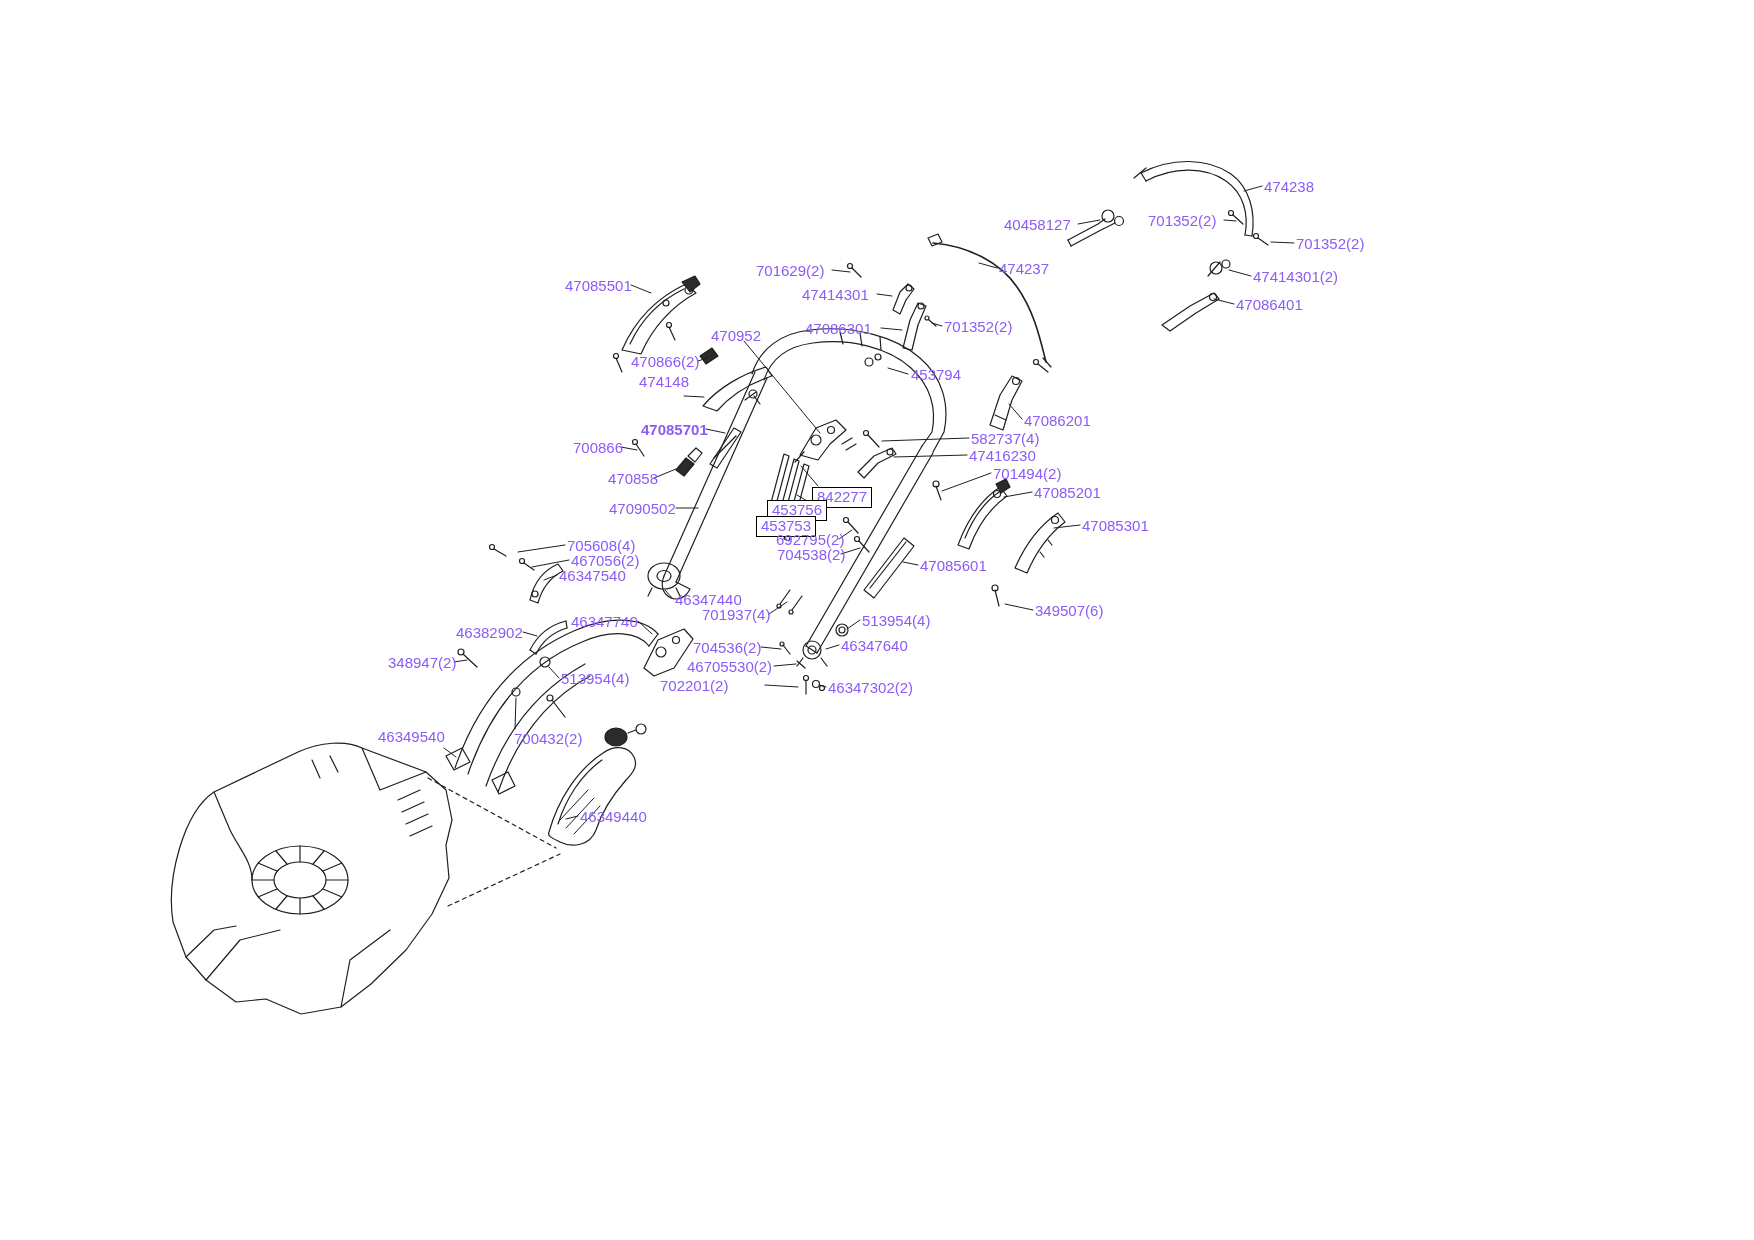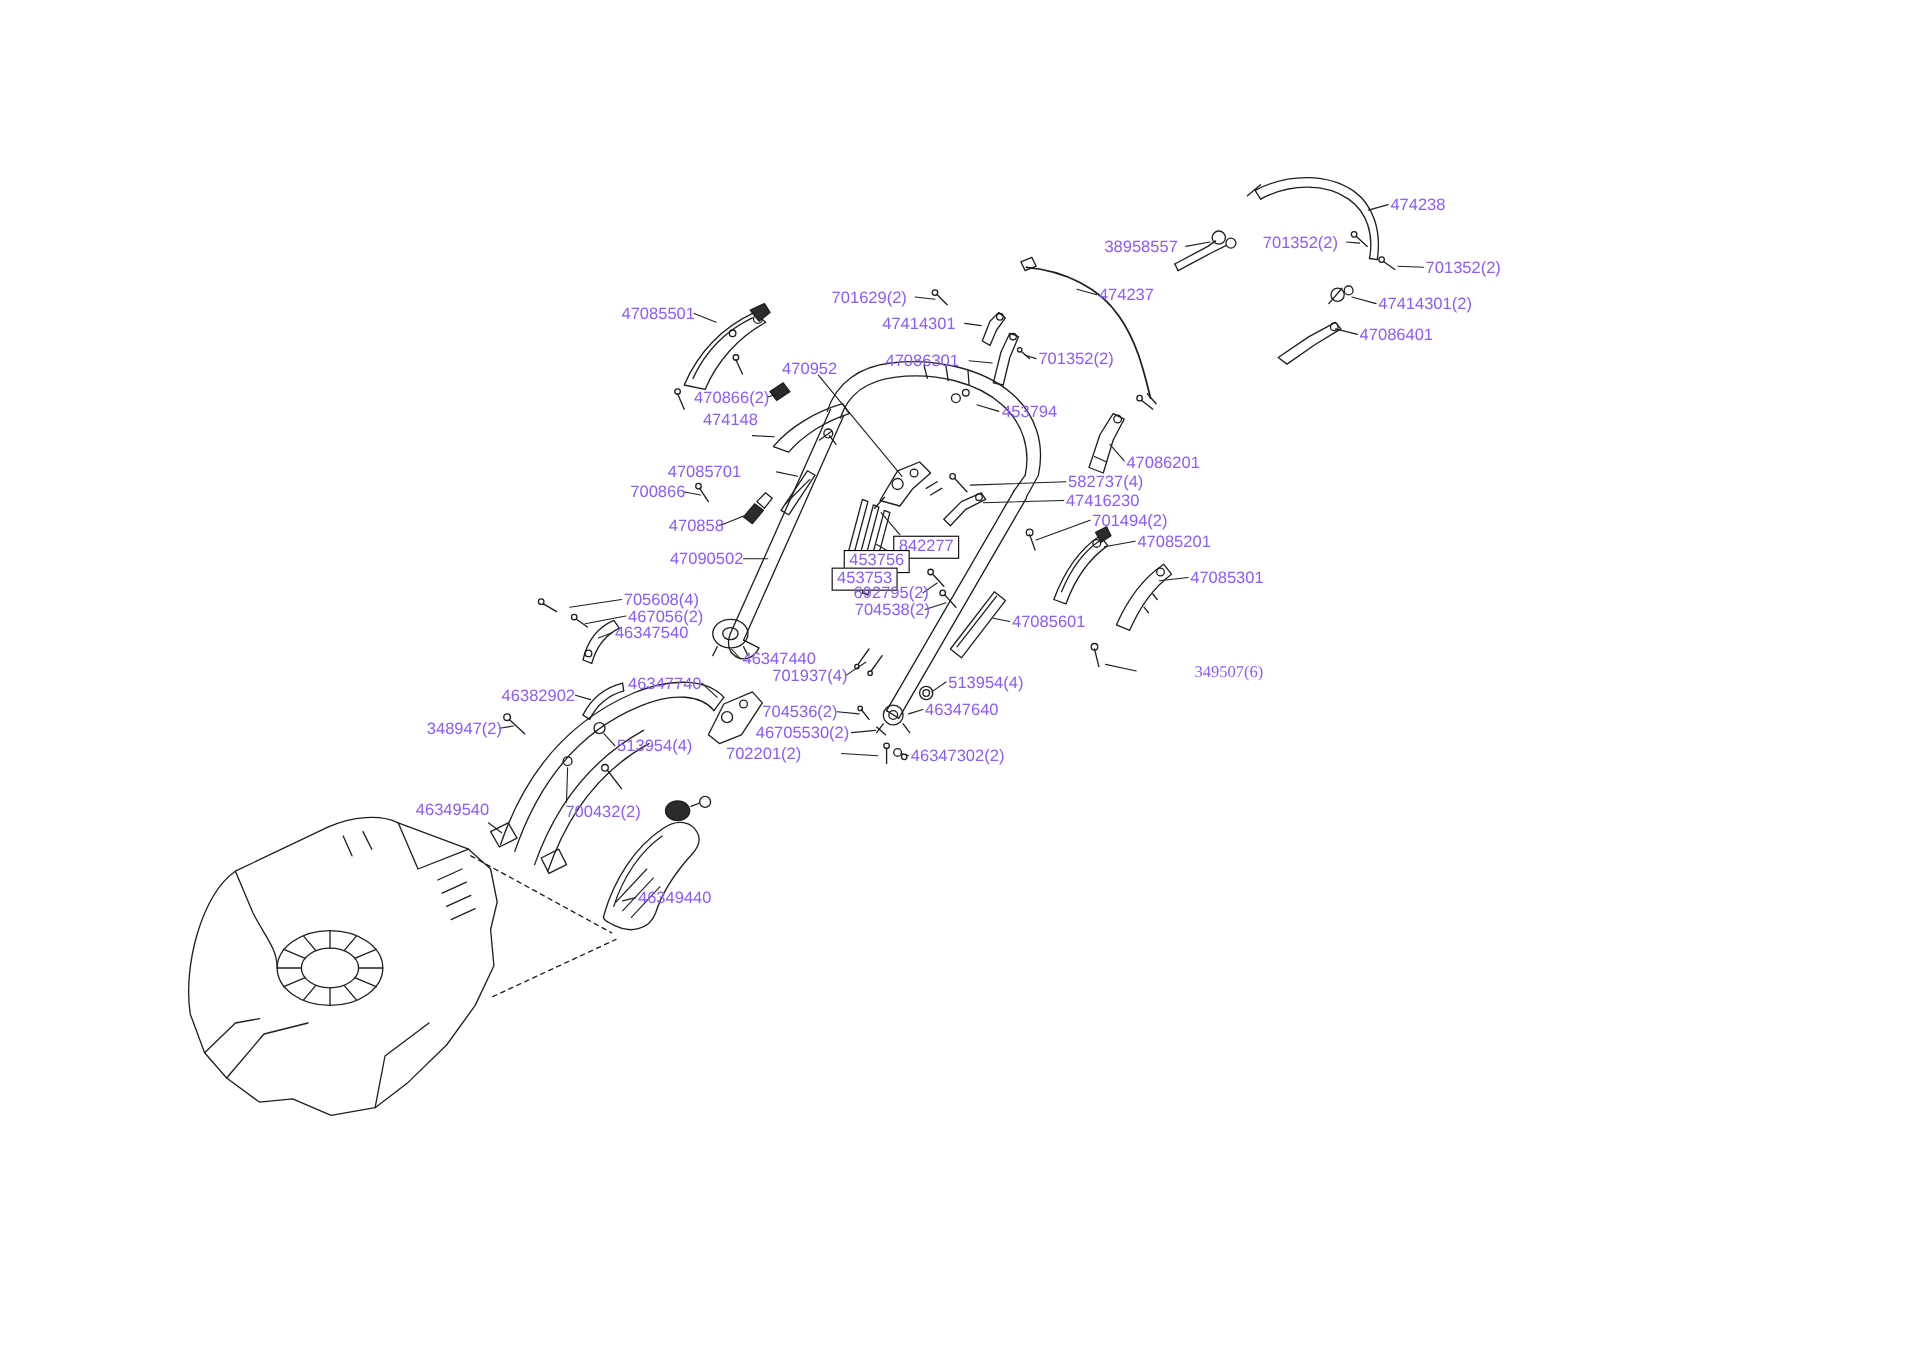--- a/index.html
+++ b/index.html
@@ -349,55 +349,55 @@
         <line x1="515" y1="729" x2="516" y2="698"></line>
         <line x1="444" y1="748" x2="456" y2="757"></line>
         <line x1="578" y1="816" x2="566" y2="819"></line>
       </g>
 
     </g>
   </svg>
 
   <div id="labels-layer">
       <div class="part-label" style="left: 1264px; top: 178px;">474238</div>
-      <div class="part-label" style="left: 1004px; top: 216px;">38958557</div>
+      <div class="part-label" style="left: 1004px; top: 216px;">40458127</div>
       <div class="part-label" style="left: 1148px; top: 212px;">701352(2)</div>
       <div class="part-label" style="left: 1296px; top: 235px;">701352(2)</div>
       <div class="part-label" style="left: 756px; top: 262px;">701629(2)</div>
       <div class="part-label" style="left: 999px; top: 260px;">474237</div>
       <div class="part-label" style="left: 802px; top: 286px;">47414301</div>
       <div class="part-label" style="left: 1253px; top: 268px;">47414301(2)</div>
       <div class="part-label" style="left: 565px; top: 277px;">47085501</div>
       <div class="part-label" style="left: 1236px; top: 296px;">47086401</div>
       <div class="part-label" style="left: 805px; top: 320px;">47086301</div>
       <div class="part-label" style="left: 944px; top: 318px;">701352(2)</div>
       <div class="part-label" style="left: 711px; top: 327px;">470952</div>
       <div class="part-label" style="left: 631px; top: 353px;">470866(2)</div>
       <div class="part-label" style="left: 911px; top: 366px;">453794</div>
       <div class="part-label" style="left: 639px; top: 373px;">474148</div>
       <div class="part-label" style="left: 1024px; top: 412px;">47086201</div>
-      <div class="part-label" style="left: 607px; top: 421px;">47085701</div>
+      <div class="part-label" style="left: 641px; top: 421px; font-weight: bold;">47085701</div>
       <div class="part-label" style="left: 971px; top: 430px;">582737(4)</div>
       <div class="part-label" style="left: 573px; top: 439px;">700866</div>
       <div class="part-label" style="left: 969px; top: 447px;">47416230</div>
       <div class="part-label" style="left: 608px; top: 470px;">470858</div>
       <div class="part-label" style="left: 993px; top: 465px;">701494(2)</div>
       <div class="part-label boxed" style="left: 812px; top: 487px;">842277</div>
       <div class="part-label" style="left: 1034px; top: 484px;">47085201</div>
       <div class="part-label boxed" style="left: 767px; top: 500px;">453756</div>
       <div class="part-label" style="left: 609px; top: 500px;">47090502</div>
       <div class="part-label boxed" style="left: 756px; top: 516px;">453753</div>
       <div class="part-label" style="left: 1082px; top: 517px;">47085301</div>
       <div class="part-label" style="left: 776px; top: 531px;">692795(2)</div>
       <div class="part-label" style="left: 777px; top: 546px;">704538(2)</div>
       <div class="part-label" style="left: 567px; top: 537px;">705608(4)</div>
       <div class="part-label" style="left: 571px; top: 552px;">467056(2)</div>
       <div class="part-label" style="left: 559px; top: 567px;">46347540</div>
       <div class="part-label" style="left: 920px; top: 557px;">47085601</div>
-      <div class="part-label" style="left: 1086px; top: 602px; font-family: Liberation Serif, serif;">349507(6)</div>
+      <div class="part-label" style="left: 1035px; top: 602px;">349507(6)</div>
       <div class="part-label" style="left: 675px; top: 591px;">46347440</div>
       <div class="part-label" style="left: 702px; top: 606px;">701937(4)</div>
       <div class="part-label" style="left: 862px; top: 612px;">513954(4)</div>
       <div class="part-label" style="left: 571px; top: 613px;">46347740</div>
       <div class="part-label" style="left: 456px; top: 624px;">46382902</div>
       <div class="part-label" style="left: 693px; top: 639px;">704536(2)</div>
       <div class="part-label" style="left: 841px; top: 637px;">46347640</div>
       <div class="part-label" style="left: 388px; top: 654px;">348947(2)</div>
       <div class="part-label" style="left: 687px; top: 658px;">46705530(2)</div>
       <div class="part-label" style="left: 561px; top: 670px;">513954(4)</div>

